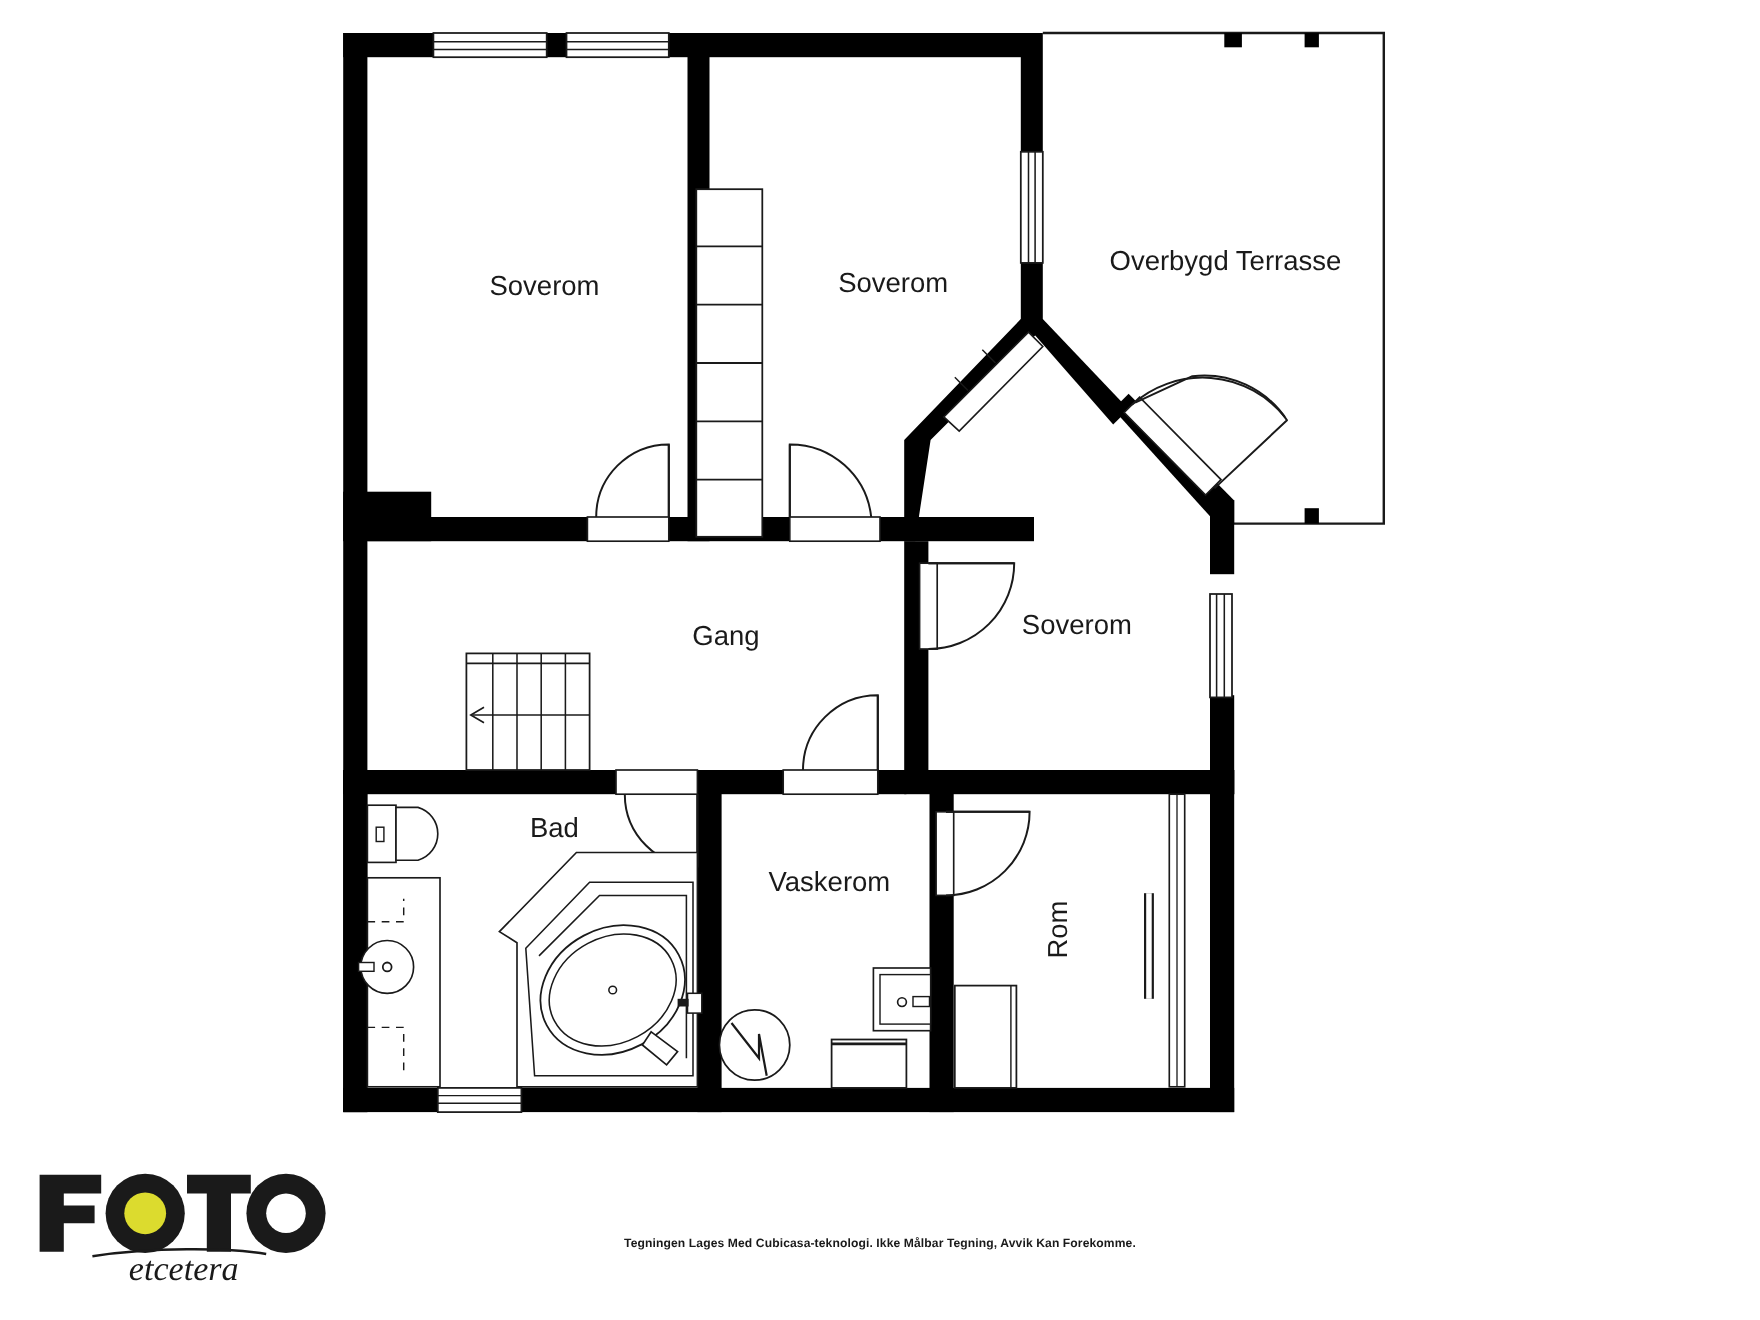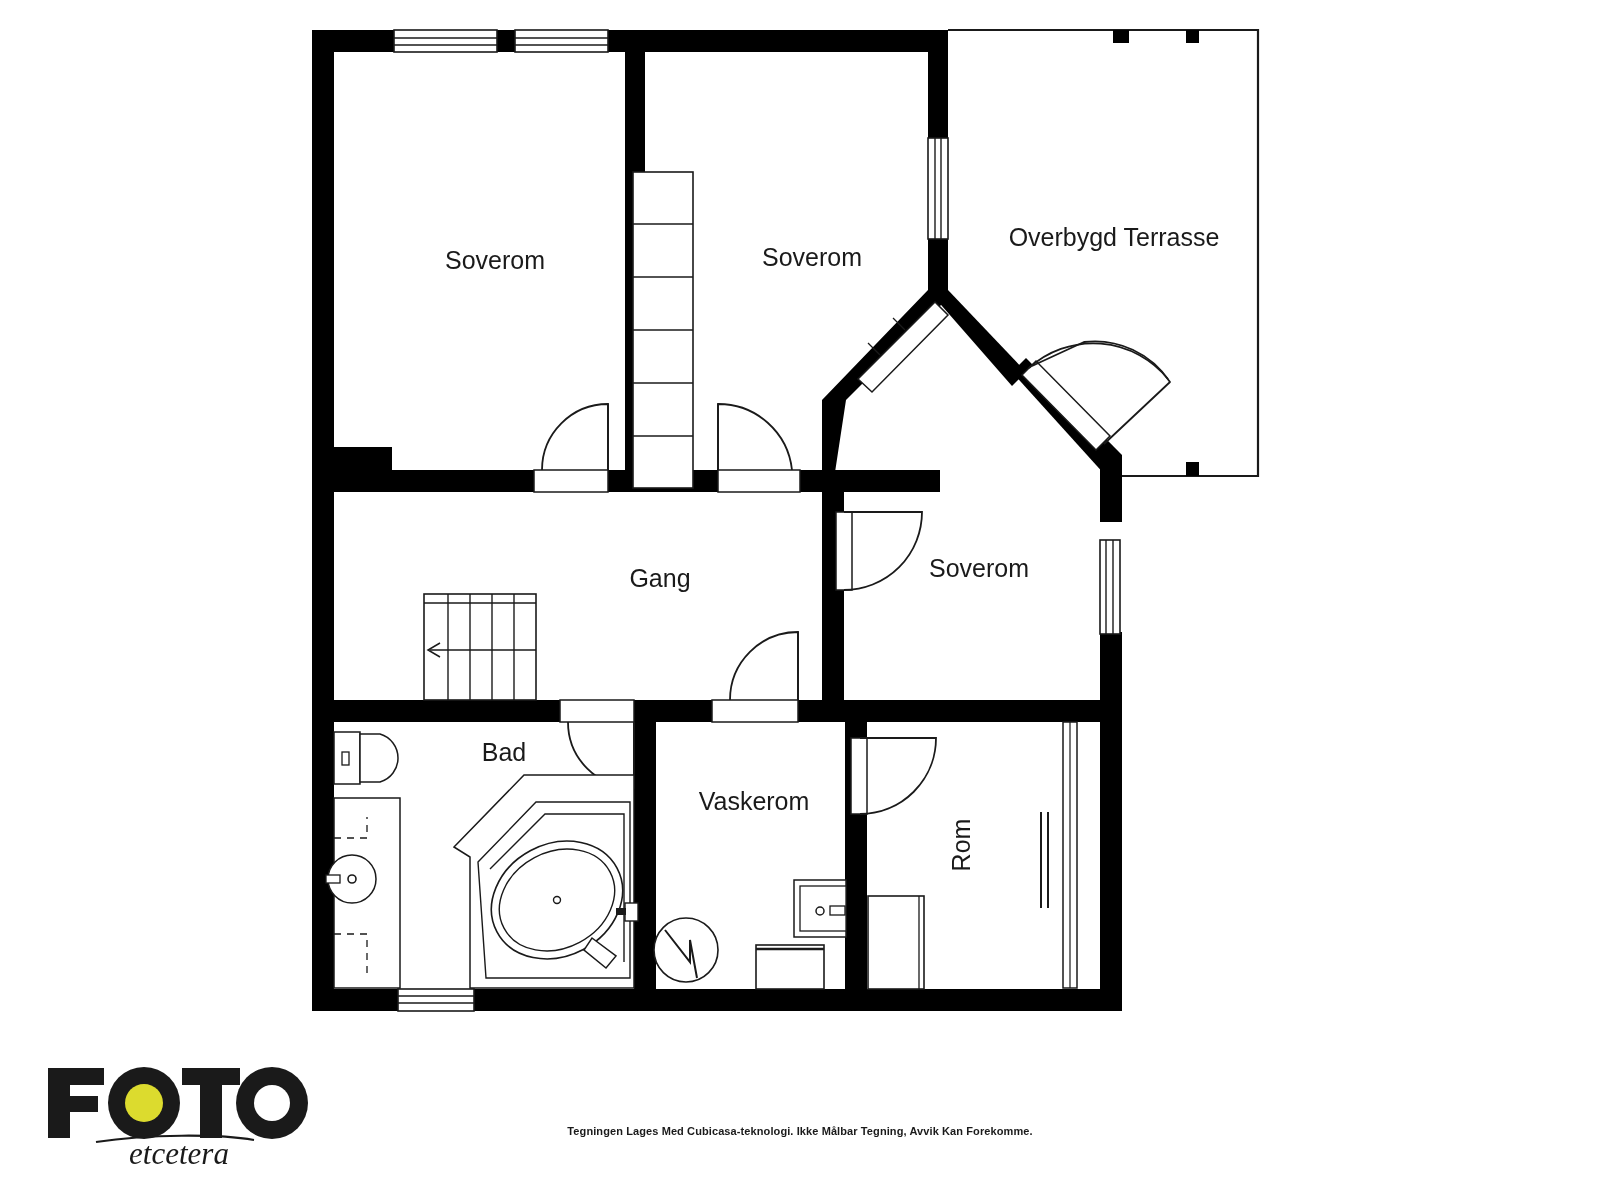--- a/index.html
+++ b/index.html
@@ -34,21 +34,21 @@
     width: 1600px;
     text-align: center;
     font-family: "Liberation Sans", sans-serif;
     font-size: 11px;
     font-weight: bold;
     color: #1a1a1a;
     letter-spacing: 0.1px;
   }
   #logo {
     position: absolute;
-    left: 44px;
+    left: 32px;
     top: 1038px;
     width: 270px;
     height: 130px;
   }
 </style>
 </head>
 <body>
 
 <div id="floorplan-wrap">
   <svg width="1600" height="1200" viewBox="0 0 1600 1200">

